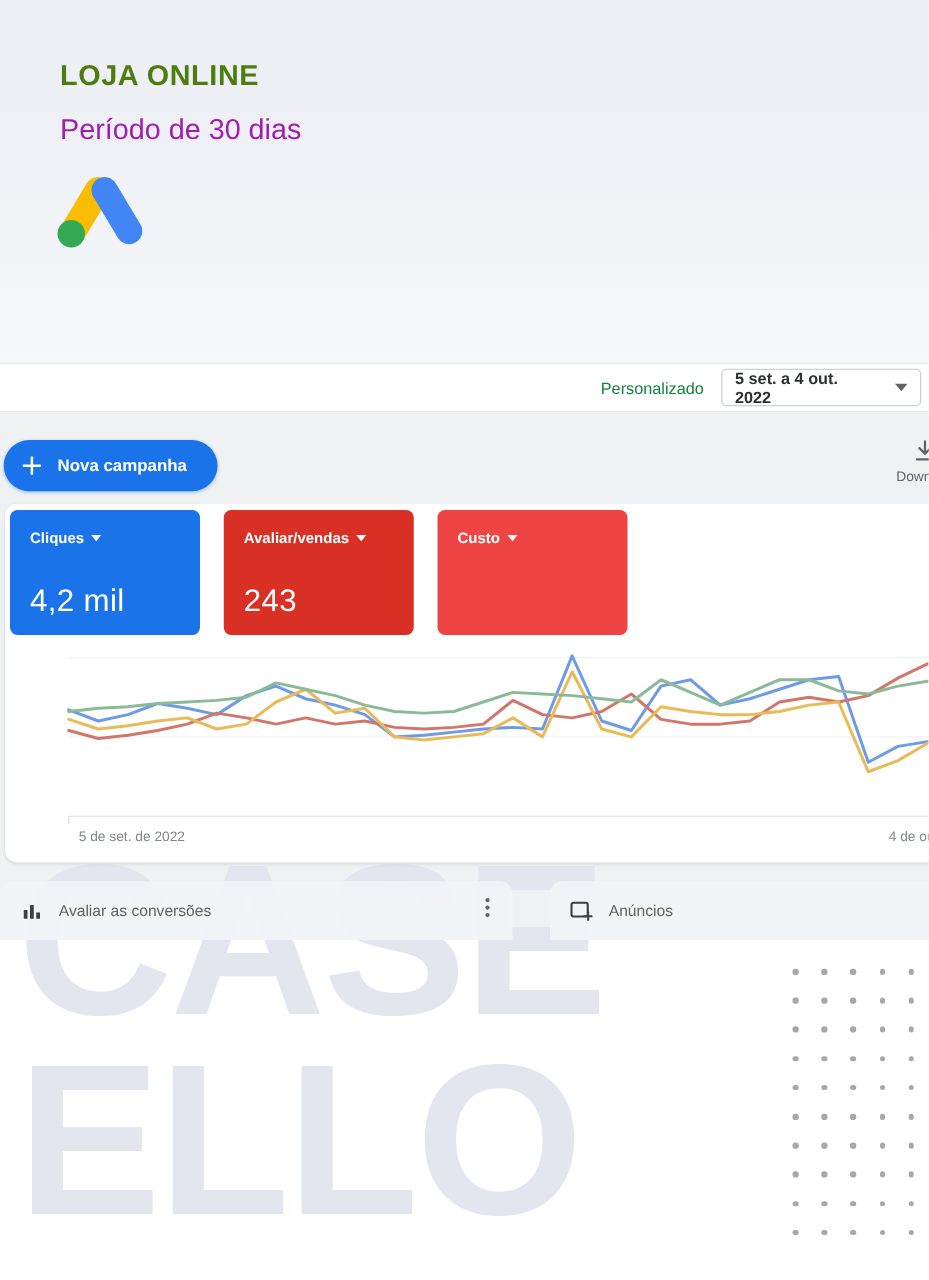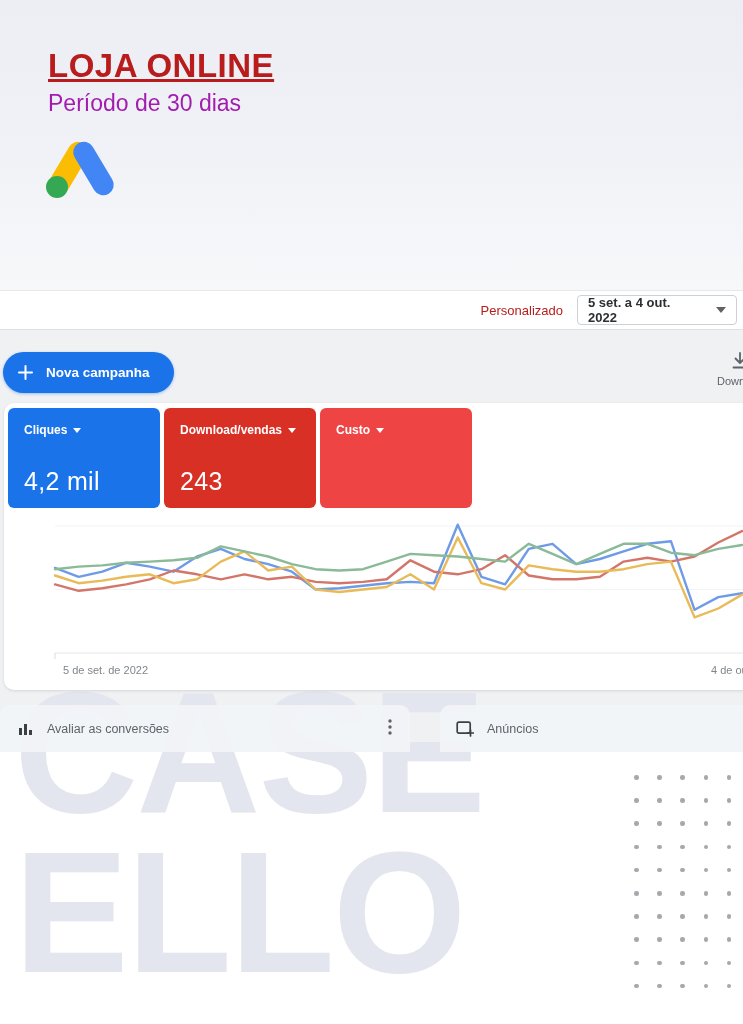--- a/index.html
+++ b/index.html
@@ -12,33 +12,33 @@
   
   .hero { position:absolute; left:0; top:0; width:743px; height:290px;
     background:linear-gradient(180deg,#eceef4 0%,#f0f1f6 45%,#f7f8fa 100%); z-index:0; }
   .date-row { position:absolute; left:0; top:290px; width:743px; height:40px;
     background:#ffffff; border-top:1px solid #e7e8ea; border-bottom:1px solid #dfe1e4;
     display:flex; align-items:center; justify-content:flex-end; z-index:2; }
   .mid-bg { position:absolute; left:0; top:330px; width:743px; height:422px; background:#eff1f3; z-index:0; }
   .bottom-bg { position:absolute; left:0; top:752px; width:743px; height:272px; background:#ffffff; z-index:0; }
 
   
-  .title { position:absolute; left:48px; top:47px; font-size:33px; font-weight:700;
-    color:#b91c1c; letter-spacing:.5px; z-index:1;text-decoration:underline; }
+  .title { position:absolute; left:48px; top:47px; font-size:23px; font-weight:700;
+    color:#4d7c0f; letter-spacing:.5px; z-index:1; }
   .subtitle { position:absolute; left:48px; top:90px; font-size:23px; font-weight:400;
     color:#a21caf; z-index:1; }
   .ads-logo { position:absolute; left:45px; top:139px; width:74px; height:60px; z-index:1; }
   .ads-bar { position:absolute; width:21px; height:59px; border-radius:11px; top:0; }
   .ads-yellow { left:13px; background:#fbbc04; transform:rotate(31deg); }
   .ads-blue { left:38px; background:#4285f4; transform:rotate(-31deg); }
   .ads-green { position:absolute; left:1px; top:37px; width:22px; height:22px;
     border-radius:50%; background:#34a853; }
 
   
-  .mode-label { font-size:13px; color:#b91c1c; margin-right:14px; }
+  .mode-label { font-size:13px; color:#15803d; margin-right:14px; }
   .date-box { width:160px; height:30px; margin-right:6px; background:#fff;
     border:1px solid #cdd0d4; border-radius:4px; display:flex; align-items:center;
     justify-content:space-between; padding:0 10px; cursor:pointer;gap:20px; }
   .date-box span { font-size:13px; font-weight:700; color:#2d2f33; }
   .caret { width:0; height:0; border-left:4px solid transparent; border-right:4px solid transparent;
     border-top:5px solid currentColor; display:inline-block; }
   .date-box .caret { color:#5f6368; border-left-width:5px; border-right-width:5px; border-top-width:6px; }
 
   
   .new-campaign { position:absolute; left:3px; top:352px; height:41px; z-index:2;
@@ -48,21 +48,21 @@
   .new-campaign svg { margin-right:13px; }
   .download-wrap { position:absolute; left:717px; top:352px; width:46px; z-index:2;
     text-align:center; color:#5f6368; cursor:pointer; }
   .download-wrap .dl-label { font-size:11px; margin-top:1px; white-space:nowrap; }
 
   
   .content-card { position:absolute; left:4px; top:403px; width:748px; height:287px;
     background:#ffffff; border-radius:10px; box-shadow:0 1px 3px rgba(60,64,67,.15); z-index:2; }
 
   
-  .cards-row { position:absolute; left:8px; top:408px; display:flex; gap:4px; z-index:3; }
+  .cards-row { position:absolute; left:8px; top:408px; display:flex; gap:19px; z-index:3; }
   .mcard { width:152px; height:100px; border-radius:6px; padding:15px 14px 0 16px; cursor:pointer; }
   .mcard .m-label { font-size:12px; font-weight:700; display:flex; align-items:center; gap:6px; white-space:nowrap; }
   .mcard .m-label .caret { border-top-color:currentColor; }
   .mcard .m-value { font-size:25px; font-weight:400; margin-top:30px; letter-spacing:.3px; }
 
   
   .chart-wrap { position:absolute; left:0; top:512px; width:743px; height:178px; overflow:hidden; z-index:3; }
   .chart-wrap svg { display:block; }
   .axis-label { position:absolute; top:152px; font-size:11px; color:#80868b; white-space:nowrap; }
   .axis-label.start { left:63px; }
@@ -131,21 +131,21 @@
 <div class="cards-row">
   <div class="mcard" style="background: rgb(26, 115, 232); color: rgb(255, 255, 255);">
     <div class="m-label">
         <span>Cliques</span>
         <span class="caret"></span>
       </div>
     <div class="m-value">4,2 mil</div>
   </div>
   <div class="mcard" style="background: rgb(217, 48, 37); color: rgb(255, 255, 255);">
     <div class="m-label">
-        <span>Download/vendas</span>
+        <span>Avaliar/vendas</span>
         <span class="caret"></span>
       </div>
     <div class="m-value">243</div>
   </div>
   <div class="mcard" style="background: #ef4444; color: rgb(255, 255, 255);">
     <div class="m-label">
         <span>Custo</span>
         <span class="caret"></span>
       </div>
   </div>

